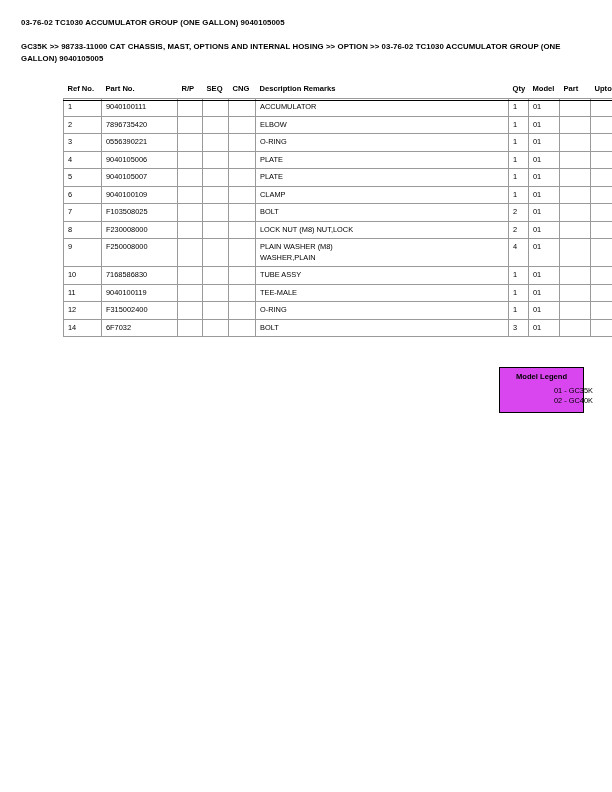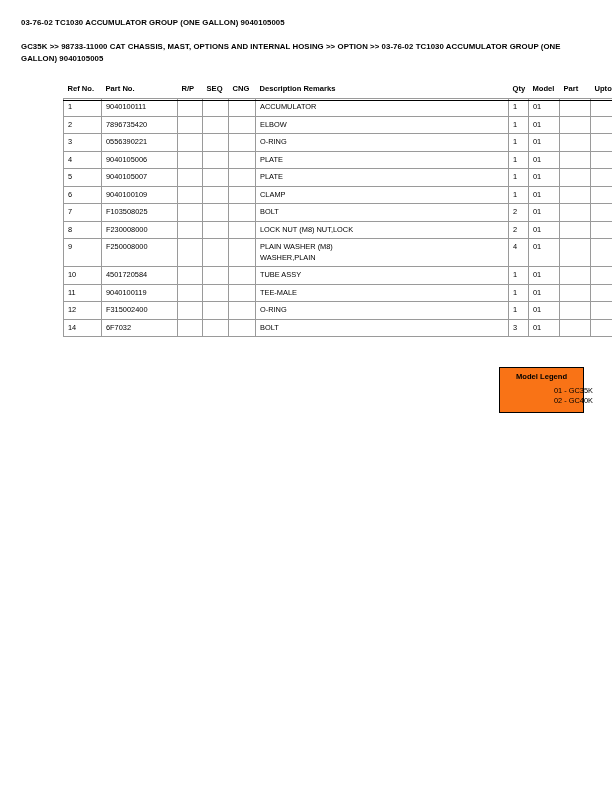--- a/index.html
+++ b/index.html
@@ -107,21 +107,21 @@
   
   .legend {
     position: absolute;
     left: 499px;
     top: 367px;
     width: 71px;
     border: 1px solid #000;
     padding: 4px 6px 5px 6px;
     font-size: 7.4px;
     line-height: 10.5px;
-    background: #f97316;
+    background: #d946ef;
   }
   .legend-title {
     font-weight: bold;
     text-align: center;
     font-size: 7.6px;
     margin-bottom: 3px;
   }
   .legend-item { white-space: nowrap; margin-left: 48px; }
 </style>
 </head>
@@ -288,21 +288,21 @@
 WASHER,PLAIN</td>
           <td>4</td>
           <td>01</td>
           <td></td>
           <td></td>
           <td>F</td>
         </tr>
 
         <tr>
           <td>10</td>
-          <td>4501720584</td>
+          <td>7168586830</td>
           <td></td>
           <td></td>
           <td></td>
           <td>TUBE ASSY</td>
           <td>1</td>
           <td>01</td>
           <td></td>
           <td></td>
           <td>S</td>
         </tr>

